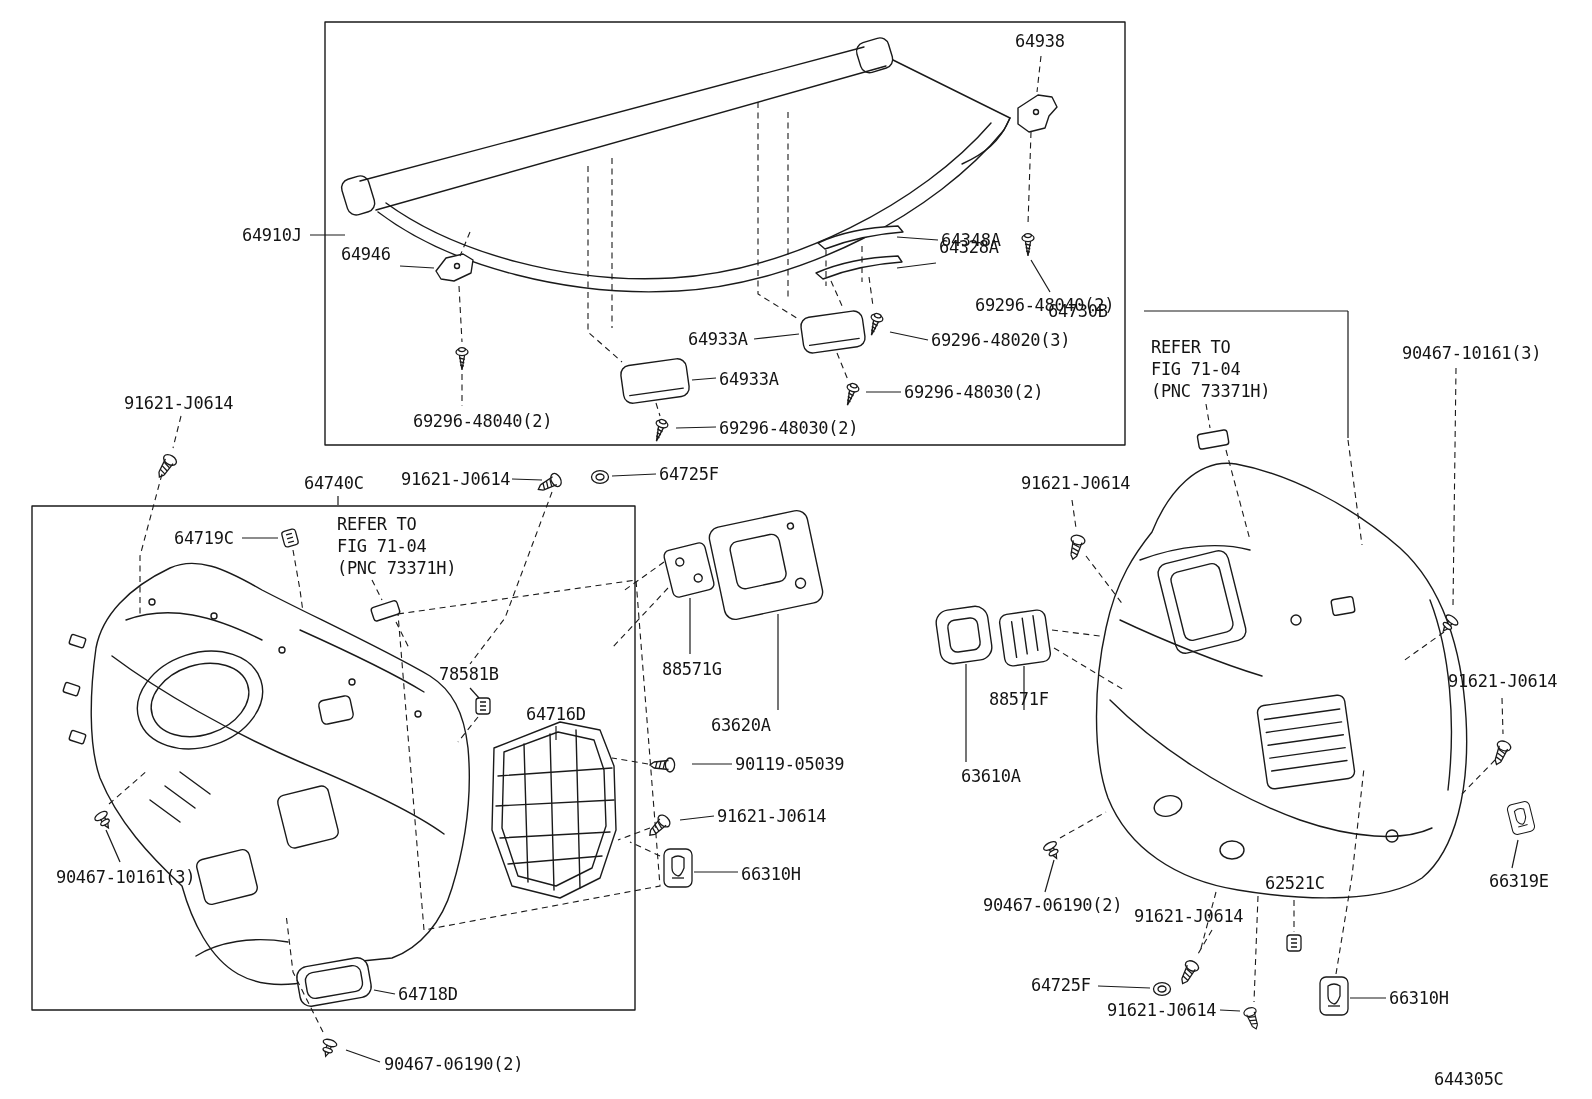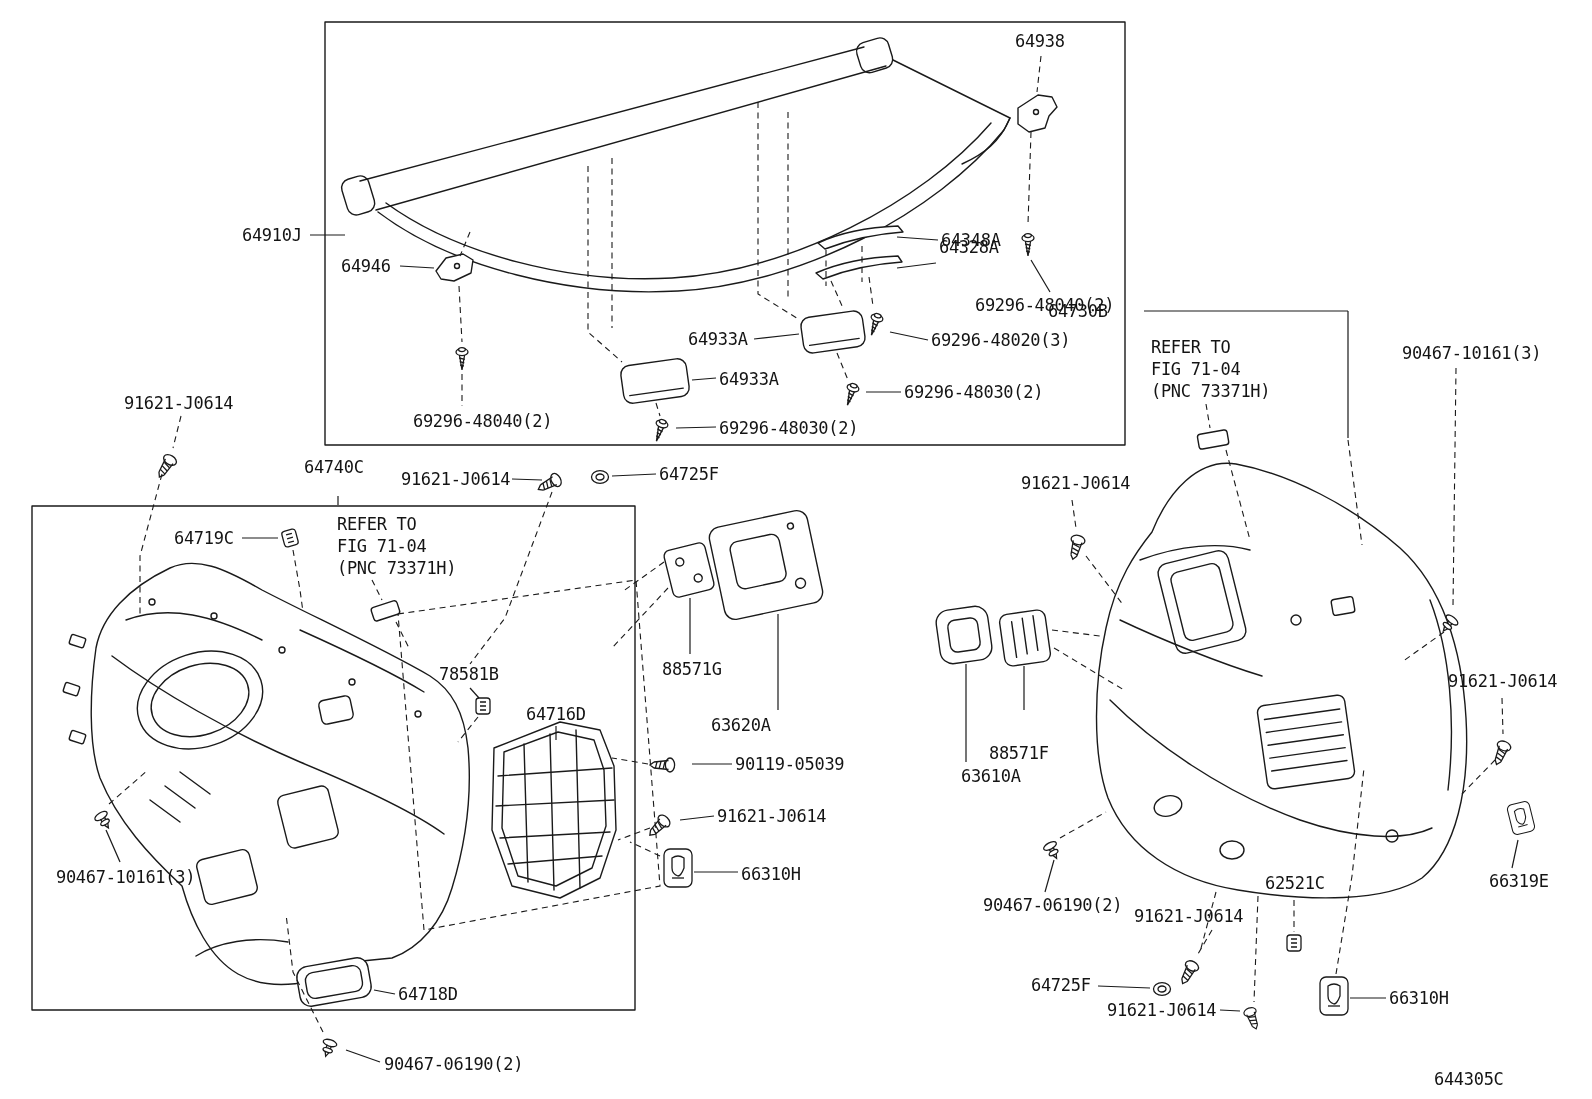--- a/index.html
+++ b/index.html
@@ -373,33 +373,33 @@
   <g>
     <use href="#sym-hook" transform="translate(1334 996)"></use>
     <path class="c" d="M 1386 998 L 1350 998"></path>
     <path class="d" d="M 1336 974 L 1352 876 L 1364 768"></path>
   </g>
 </svg>
 
 <div>
   <div class="lbl" style="left:1015px;top:30px">64938</div>
   <div class="lbl" style="left:242px;top:224px">64910J</div>
-  <div class="lbl" style="left:341px;top:255px">64946</div>
+  <div class="lbl" style="left:341px;top:243px">64946</div>
   <div class="lbl" style="left:941px;top:229px">64348A</div>
   <div class="lbl" style="left:939px;top:236px">64328A</div>
   <div class="lbl" style="left:975px;top:294px">69296-48040(2)</div>
   <div class="lbl" style="left:688px;top:328px">64933A</div>
   <div class="lbl" style="left:931px;top:329px">69296-48020(3)</div>
   <div class="lbl" style="left:719px;top:368px">64933A</div>
   <div class="lbl" style="left:904px;top:381px">69296-48030(2)</div>
   <div class="lbl" style="left:413px;top:410px">69296-48040(2)</div>
   <div class="lbl" style="left:719px;top:417px">69296-48030(2)</div>
 
   <div class="lbl" style="left:124px;top:392px">91621-J0614</div>
-  <div class="lbl" style="left:304px;top:456px">64740C</div>
+  <div class="lbl" style="left:304px;top:472px">64740C</div>
   <div class="lbl" style="left:401px;top:468px">91621-J0614</div>
   <div class="lbl" style="left:659px;top:463px">64725F</div>
   <div class="lbl" style="left:174px;top:527px">64719C</div>
 
   <div class="lbl" style="left:337px;top:513px">
     <div>REFER TO</div>
     <div>FIG 71-04</div>
     <div>(PNC 73371H)</div>
   </div>
 
@@ -415,21 +415,21 @@
   <div class="lbl" style="left:1021px;top:472px">91621-J0614</div>
 
   <div class="lbl" style="left:439px;top:663px">78581B</div>
   <div class="lbl" style="left:526px;top:703px">64716D</div>
   <div class="lbl" style="left:662px;top:658px">88571G</div>
   <div class="lbl" style="left:711px;top:714px">63620A</div>
   <div class="lbl" style="left:735px;top:753px">90119-05039</div>
   <div class="lbl" style="left:717px;top:805px">91621-J0614</div>
   <div class="lbl" style="left:741px;top:863px">66310H</div>
 
-  <div class="lbl" style="left:989px;top:742px">88571F</div>
+  <div class="lbl" style="left:989px;top:688px">88571F</div>
   <div class="lbl" style="left:961px;top:765px">63610A</div>
   <div class="lbl" style="left:1448px;top:670px">91621-J0614</div>
 
   <div class="lbl" style="left:56px;top:866px">90467-10161(3)</div>
   <div class="lbl" style="left:398px;top:983px">64718D</div>
   <div class="lbl" style="left:384px;top:1053px">90467-06190(2)</div>
 
   <div class="lbl" style="left:983px;top:894px">90467-06190(2)</div>
   <div class="lbl" style="left:1265px;top:872px">62521C</div>
   <div class="lbl" style="left:1134px;top:905px">91621-J0614</div>

